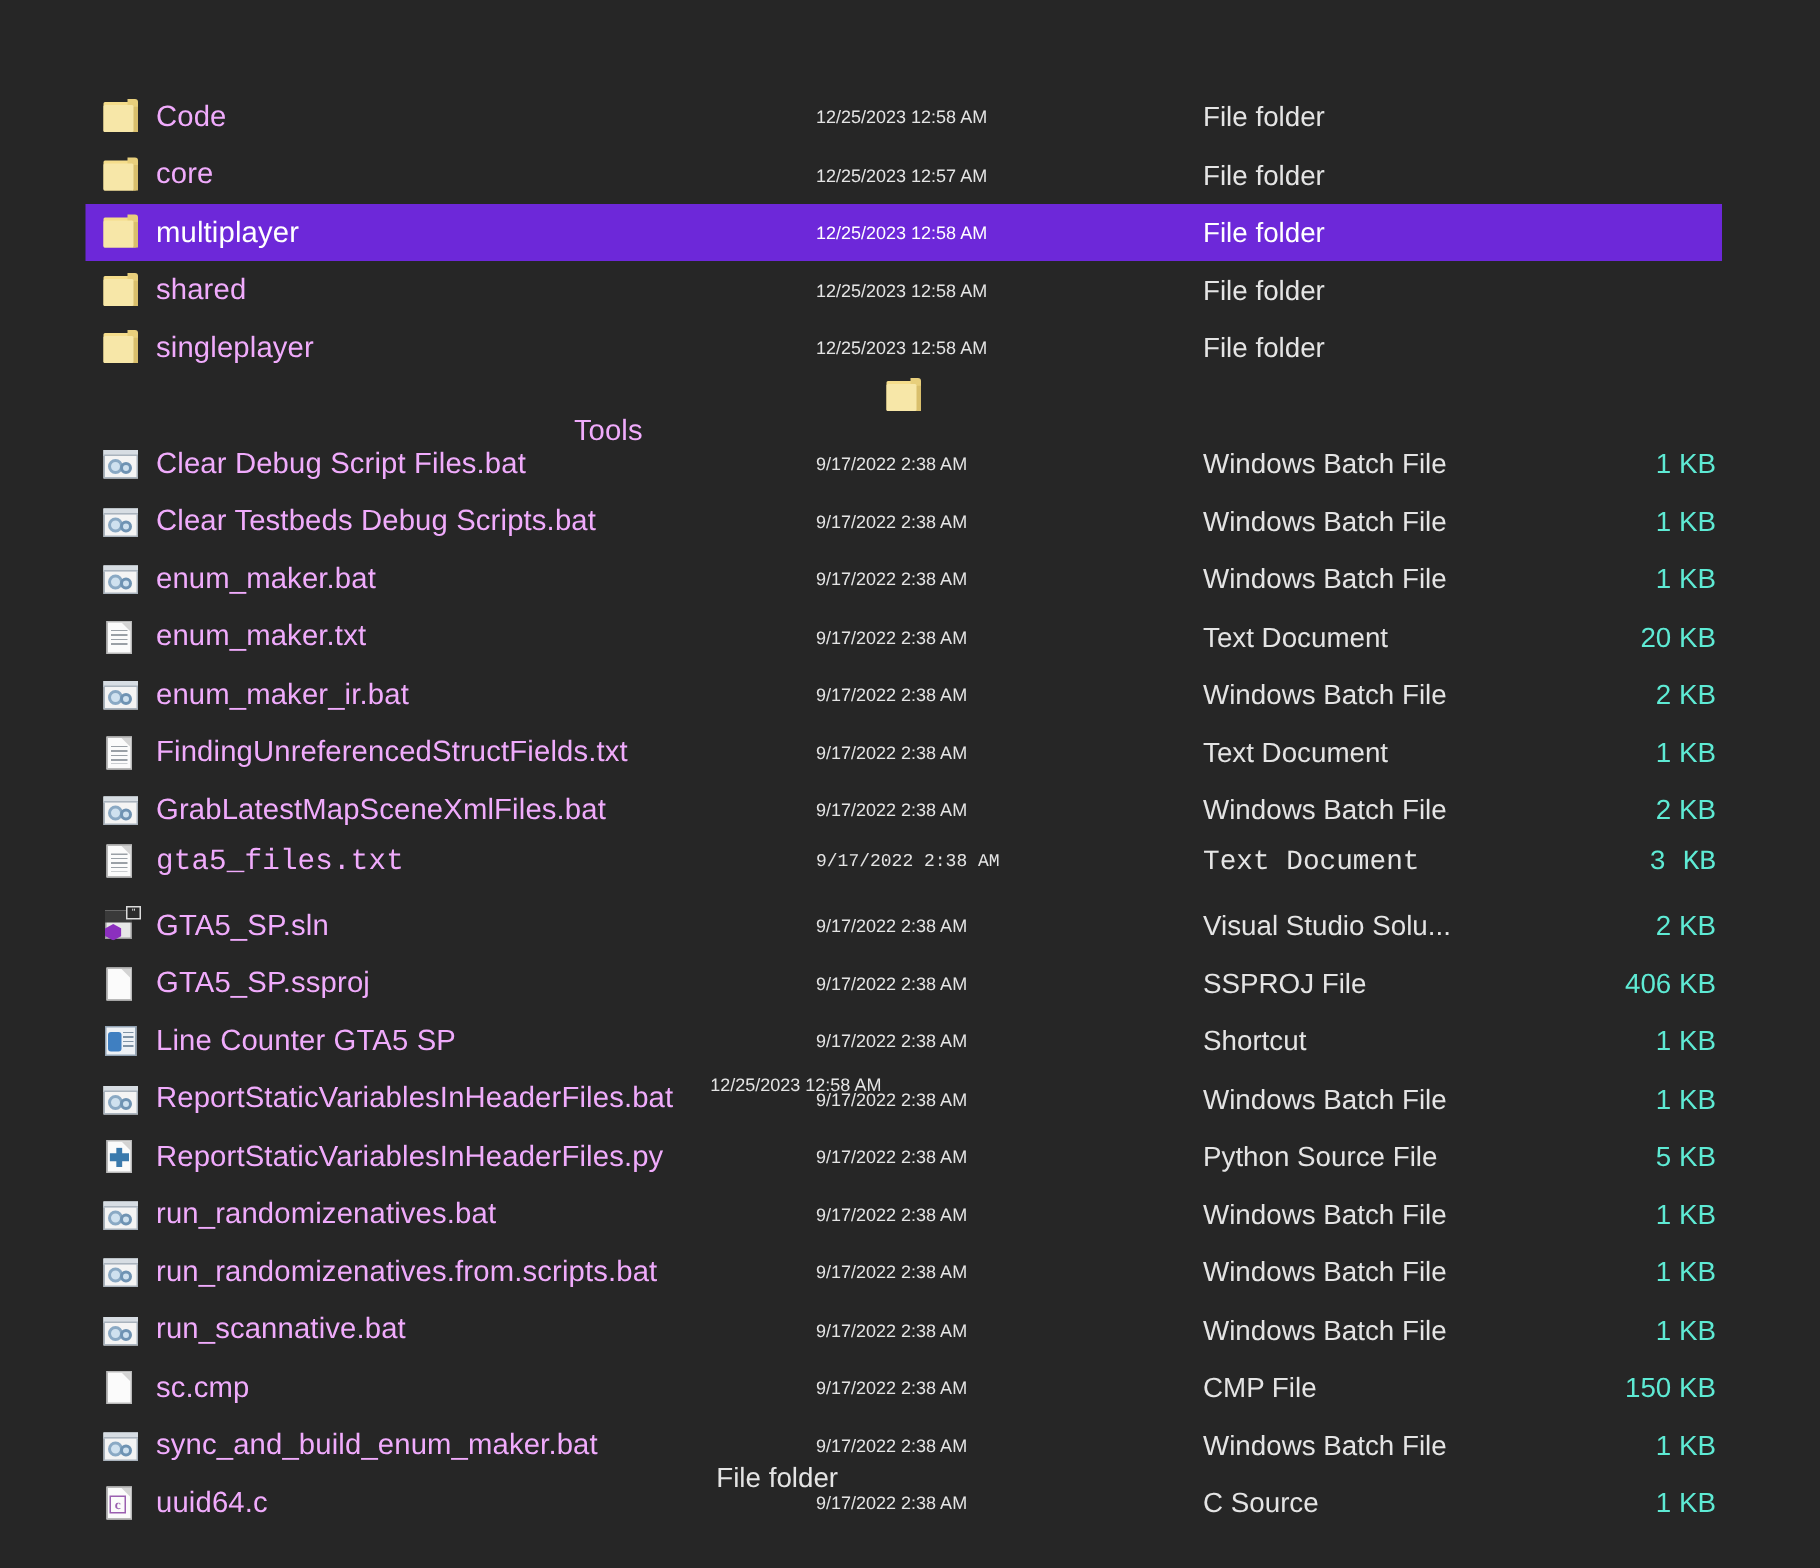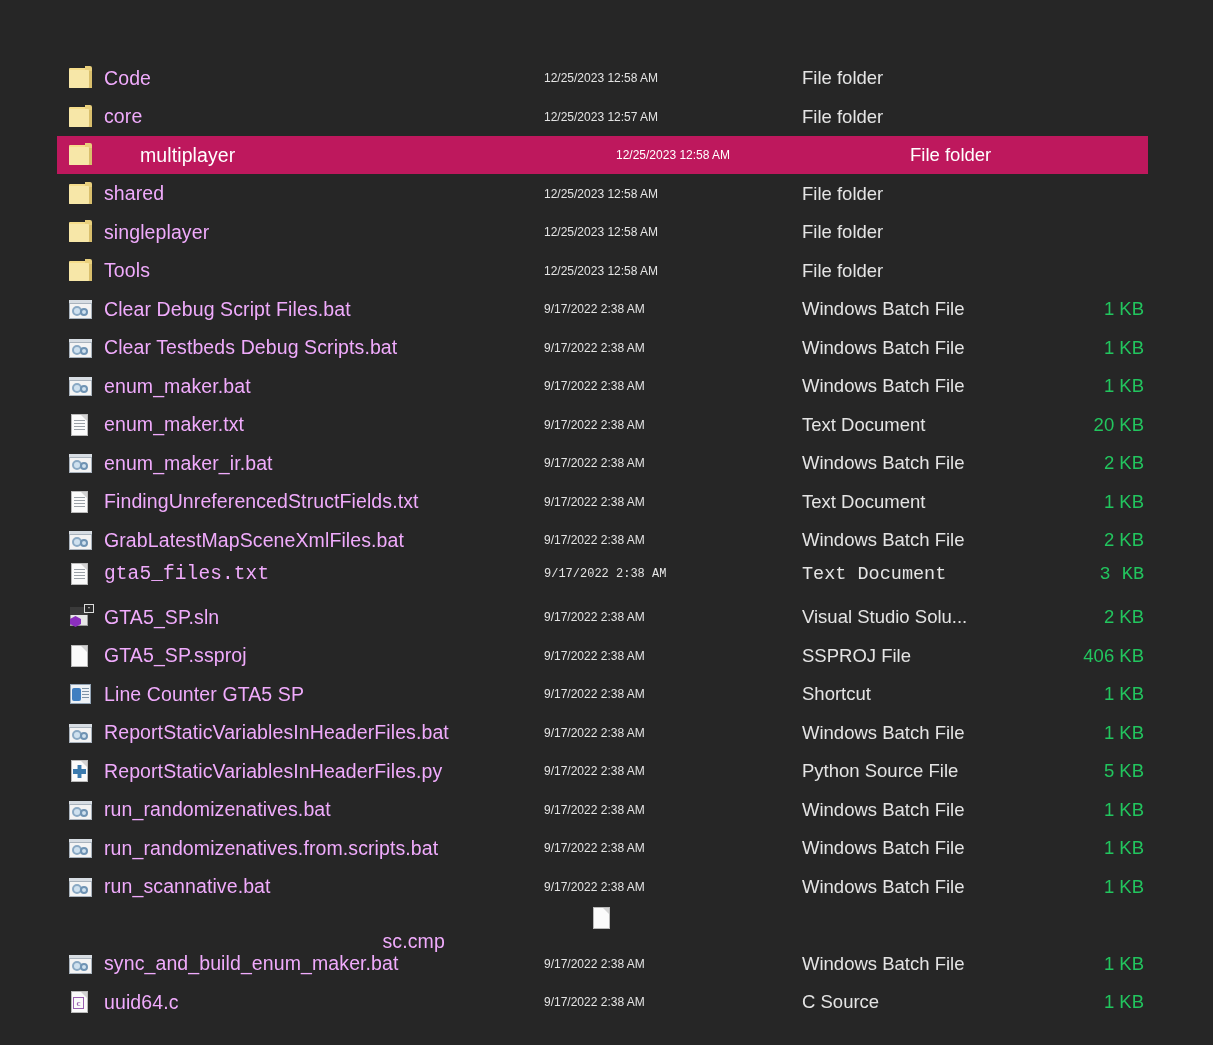--- a/index.html
+++ b/index.html
@@ -27,22 +27,21 @@
   .row {
     position: absolute;
     left: 57px;
     width: 1091px;
     height: 38px;
     display: flex;
     align-items: center;
     box-sizing: border-box;
   }
   .row.selected {
-    background: #be185d;
-    gap: 36px;
+    background: #6d28d9;
   }
 
   
   .icon-cell {
     width: 47px;
     min-width: 47px;
     padding-left: 11px;
     box-sizing: border-box;
     display: flex;
     align-items: center;
@@ -248,21 +247,21 @@
     flex: 0 0 250px;
     width: 250px;
     font-size: 18.5px;
     color: #e4e4e4;
     white-space: nowrap;
     overflow: hidden;
   }
   .size-cell {
     flex: 1 1 auto;
     font-size: 18.5px;
-    color: #22c55e;
+    color: #5eead4;
     white-space: nowrap;
     text-align: right;
     padding-right: 4px;
   }
   .row.selected .name-cell,
   .row.selected .date-cell,
   .row.selected .type-cell,
   .row.selected .size-cell {
     color: #ffffff;
   }
@@ -334,21 +333,21 @@
           <span class="f-tab"></span>
           <span class="f-shadow"></span>
           <span class="f-front"></span>
         </span>
       </span>
       <span class="name-cell">singleplayer</span>
       <span class="date-cell">12/25/2023 12:58 AM</span>
       <span class="type-cell">File folder</span>
       <span class="size-cell"></span>
     </div>
-    <div class="row" style="top: 251.5px;">
+    <div class="row" style="top: 251.5px; flex-direction: column;">
       <span class="icon-cell">
         <span class="icon ic-folder">
           <span class="f-back"></span>
           <span class="f-tab"></span>
           <span class="f-shadow"></span>
           <span class="f-front"></span>
         </span>
       </span>
       <span class="name-cell">Tools</span>
       <span class="date-cell">12/25/2023 12:58 AM</span>
@@ -570,21 +569,21 @@
           <span class="bat-bar"></span>
           <span class="gear g1"></span>
           <span class="gear g2"></span>
         </span>
       </span>
       <span class="name-cell">run_scannative.bat</span>
       <span class="date-cell">9/17/2022 2:38 AM</span>
       <span class="type-cell">Windows Batch File</span>
       <span class="size-cell">1 KB</span>
     </div>
-    <div class="row" style="top: 906px; flex-direction: column;">
+    <div class="row" style="top: 906px;">
       <span class="icon-cell">
         <span class="icon ic-blank">
           <span class="page">
             <span class="page-fold"></span>
           </span>
         </span>
       </span>
       <span class="name-cell">sc.cmp</span>
       <span class="date-cell">9/17/2022 2:38 AM</span>
       <span class="type-cell">CMP File</span>

